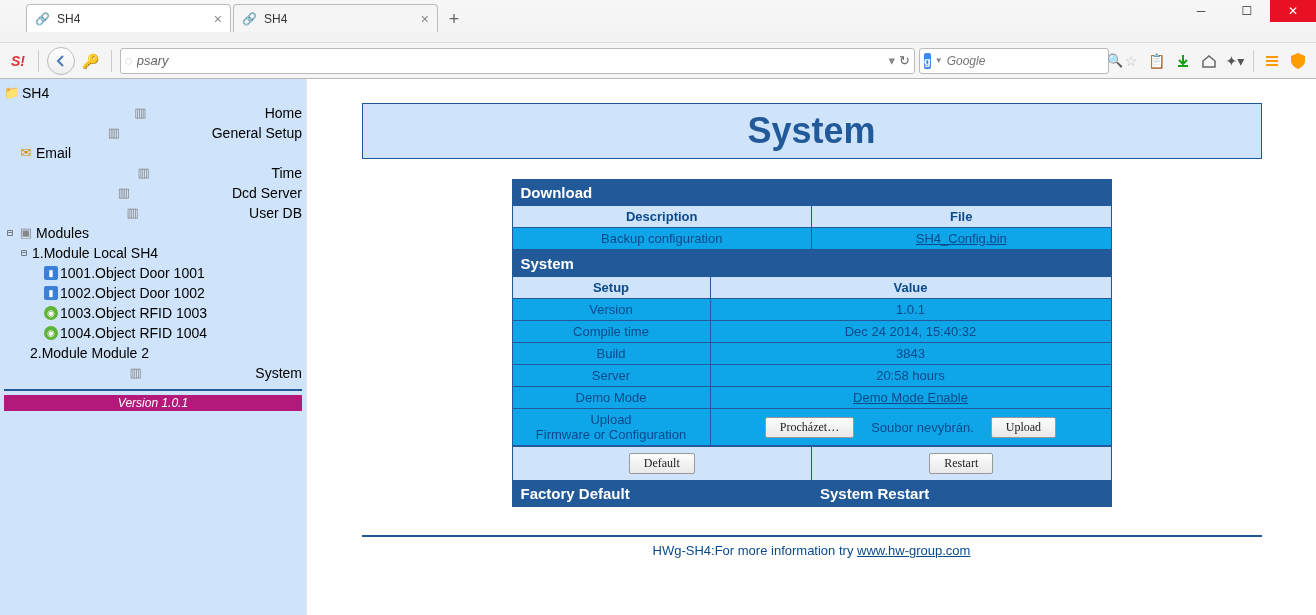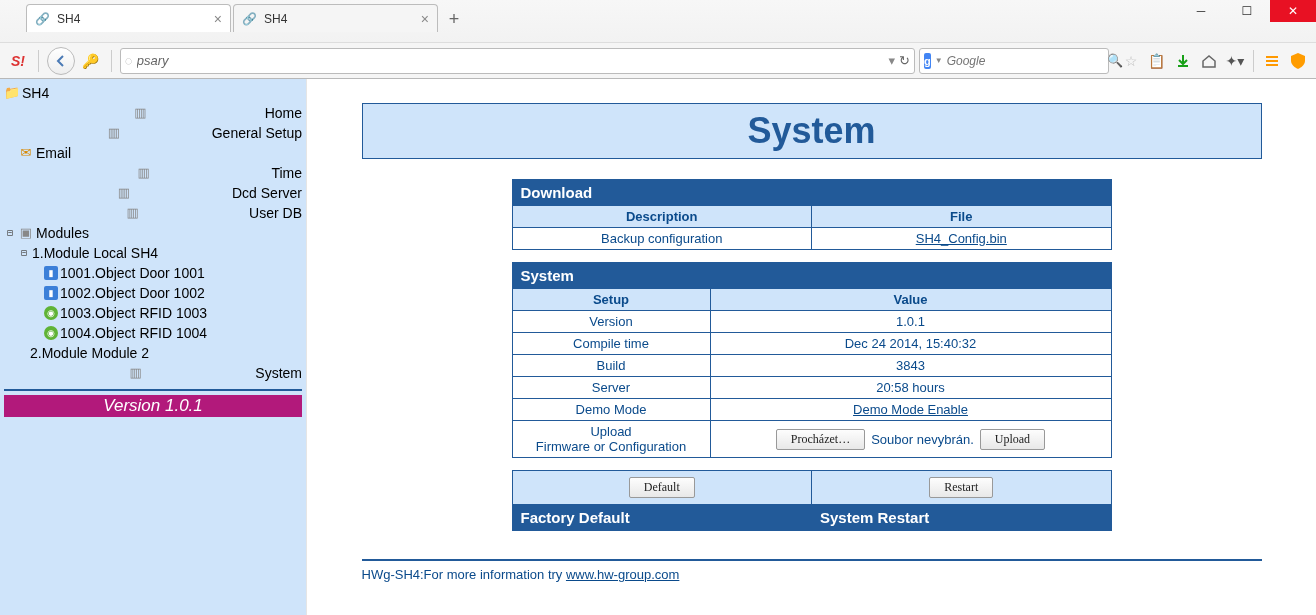--- a/index.html
+++ b/index.html
@@ -39,39 +39,39 @@
 .toggle { width:12px; text-align:center; color:#555; font-size:10px; font-family:monospace;}
 .spacer { display:inline-block; }
 .ic { width:16px; height:16px; display:inline-flex; align-items:center; justify-content:center; font-size:13px;}
 .ic.folder { color:#d9a400; }
 .ic.page { color:#888; }
 .ic.mail { color:#d88800; }
 .ic.module { color:#888; }
 .ic.door { background:#3b7fd8; color:#fff; border-radius:2px; width:14px; height:14px; font-size:9px;}
 .ic.rfid { background:#5fb336; color:#fff; border-radius:7px; width:14px; height:14px; font-size:9px;}
 .sep { border:0; border-top:2px solid #225a99; margin:6px 4px 4px;}
-.version-bar { background:#b2197b; color:#fff; text-align:center; font-style:italic; font-size:17px; margin:4px 4px; padding:1px 4px;}
+.version-bar { background:#b2197b; color:#fff; text-align:center; font-style:italic; font-size:12px; margin:4px 4px; padding:1px 4px;}
 
 .content { flex:1; overflow:auto; padding:24px 30px 10px; color:#0a4a8b; }
 .content-inner { max-width:900px; margin:0 auto; }
 .page-title-box { border:1px solid #225a99; background:#cfe4fa; text-align:center; padding:6px 0; margin-bottom:20px;}
 .page-title-box h1 { font-family:Verdana,sans-serif; color:#225a99; font-size:36px; font-weight:bold;}
 .panels { width:600px; margin:0 auto; }
-table.panel { width:100%; border-collapse:separate; border-spacing:1px; background:#225a99; margin-bottom:12px; font-size:13px;}
+table.panel { width:100%; border-collapse:separate; border-spacing:1px; background:#225a99; font-size:13px;}
 table.panel th.section { background:#225a99; color:#fff; text-align:left; padding:4px 8px; font-size:15px; font-weight:bold;}
 table.panel th.col { background:#cfe4fa; color:#0a4a8b; font-weight:bold; text-align:center; padding:3px;}
-table.panel td { background:#ffffff; color:#0a4a8b; text-align:center; padding:3px 10px;}
+table.panel td { background:#0ea5e9; color:#0a4a8b; text-align:center; padding:3px 10px;}
 table.panel a { color:#0a4a8b; text-decoration:underline; }
 .btn { background:linear-gradient(#fdfdfd,#e8e8e8); border:1px solid #999; border-radius:2px; padding:2px 14px; font-family:Verdana; font-size:12px; color:#222; cursor:pointer;}
-.upload-row { display:flex; align-items:center; justify-content:center; gap:6px;}
+.upload-row { display:flex; align-items:center; justify-content:center; gap:17px;}
 .two-col { width:100%; border-collapse:separate; border-spacing:1px; background:#225a99; font-size:13px;}
 .two-col th { background:#225a99; color:#fff; text-align:left; padding:4px 8px; font-size:15px; font-weight:bold; width:50%;}
 .two-col td { background:#cfe4fa; text-align:center; padding:6px;}
 .footer-rule { border:0; border-top:2px solid #225a99; margin:28px 0 6px;}
-.footer-text { color:#0a4a8b; font-size:13px;}
+.footer-text { text-align:center; color:#0a4a8b; font-size:13px;}
 .footer-text a { color:#0a4a8b; }
 
 svg { display:block; }
 </style>
 </head>
 <body>
 
 <div class="chrome">
   <div class="titlebar">
     <div class="winbtns">

